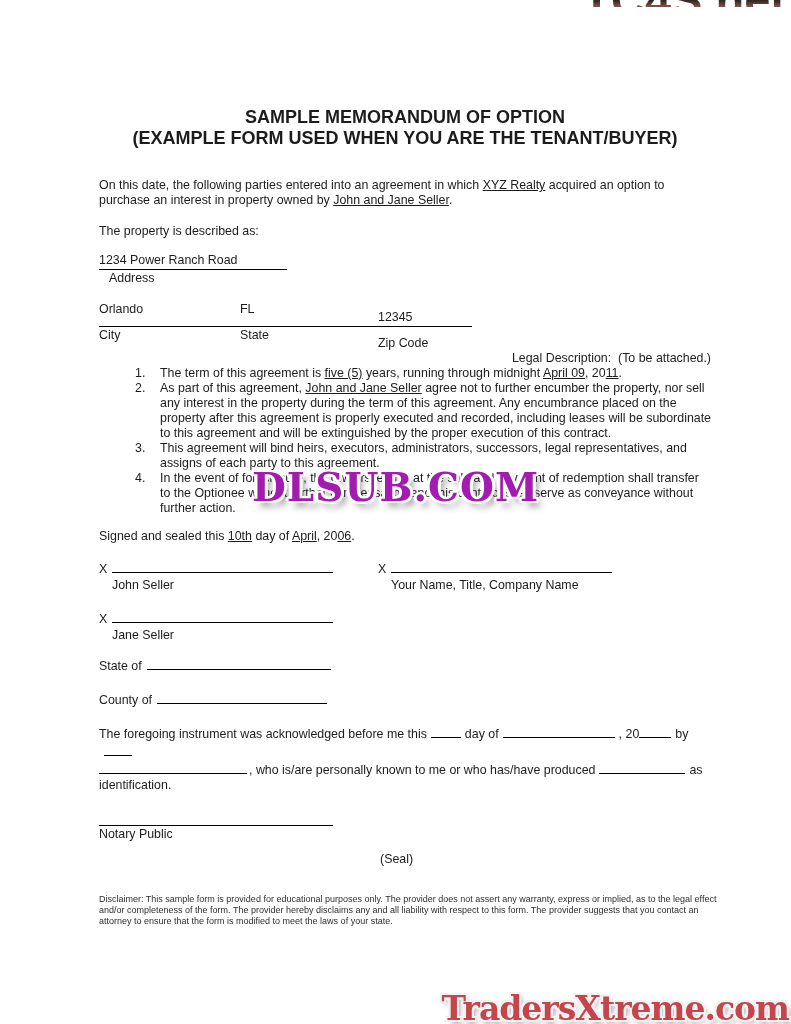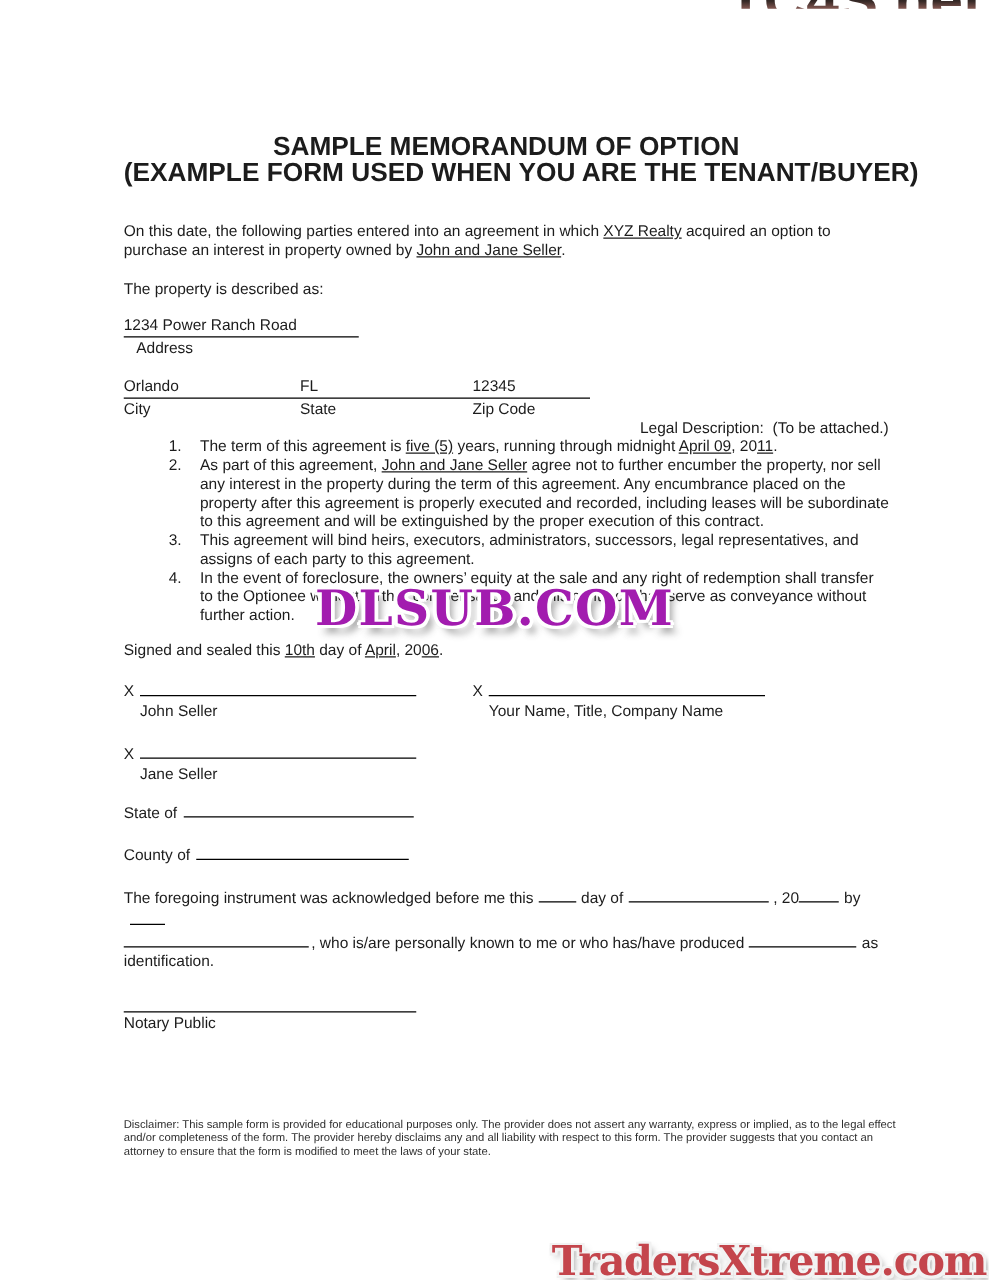--- a/index.html
+++ b/index.html
@@ -17,21 +17,21 @@
   .content {
     position: absolute;
     left: 99px;
     top: 0;
     width: 612px;
   }
   .doc-title {
     margin-top: 107px;
     text-align: center;
     font-weight: bold;
-    font-size: 21px;
+    font-size: 18px;
     line-height: 21px;
     white-space: nowrap;
   }
   .intro-para { margin-top: 29px; width: 600px; }
   .u { text-decoration: underline; }
   .prop-lead { margin-top: 16px; }
 
   .addr-value {
     margin-top: 14px;
     width: 188px;
@@ -45,21 +45,21 @@
     margin-top: 16px;
     width: 373px;
     border-bottom: 1px solid #000;
     padding-bottom: 1px;
     display: flex;
     justify-content: center;
   }
   .csz-labels { margin-top: 1px; display: flex; width: 373px; }
   .csz-c1 { width: 141px; }
   .csz-c2 { width: 138px; }
-  .csz-c3 { flex: 1; }
+  .csz-c3 { flex: 1; margin-top: 8px; }
 
   .legal-heading { white-space: pre-wrap; text-align: right; }
   .li { display: flex; }
   .li-num { width: 25px; margin-left: 36px; flex: none; }
   .li-text { width: 551px; }
 
   .signed-line { margin-top: 13px; }
 
   .sig-row { position: relative; }
   .sig-row-1 { margin-top: 15px; }
@@ -236,20 +236,21 @@
 
     <div class="ack-para">
       <div><span>The foregoing instrument was acknowledged before me this</span><span class="bl bl-d1"></span><span>day of</span><span class="bl bl-d2"></span><span>, 20</span><span class="bl bl-d3"></span><span>by</span><span class="bl bl-d4"></span></div>
       <div><span class="bl bl-d5"></span><span>, who is/are personally known to me or who has/have produced</span><span class="bl bl-d6"></span><span>as</span></div>
       <div>identification.</div>
     </div>
 
     <div class="notary-sig-line"></div>
     <div class="notary-label">Notary Public</div>
 
+    <div class="seal-line">(Seal)</div>
 
 
   </div>
 
   <div class="logo-watermark">DLSUB.COM</div>
 
   <div class="disclaimer">Disclaimer: This sample form is provided for educational purposes only. The provider does not assert any warranty, express or implied, as to the legal effect and/or completeness of the form. The provider hereby disclaims any and all liability with respect to this form. The provider suggests that you contact an attorney to ensure that the form is modified to meet the laws of your state.</div>
 
   <div class="logo-bottom">TradersXtreme.com</div>
 

